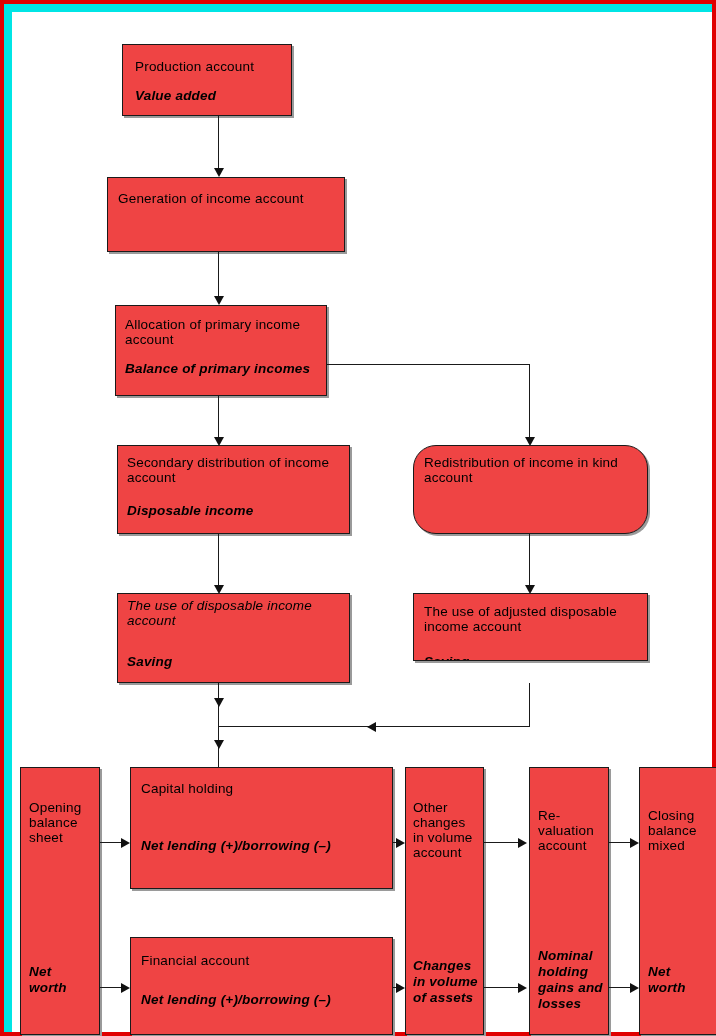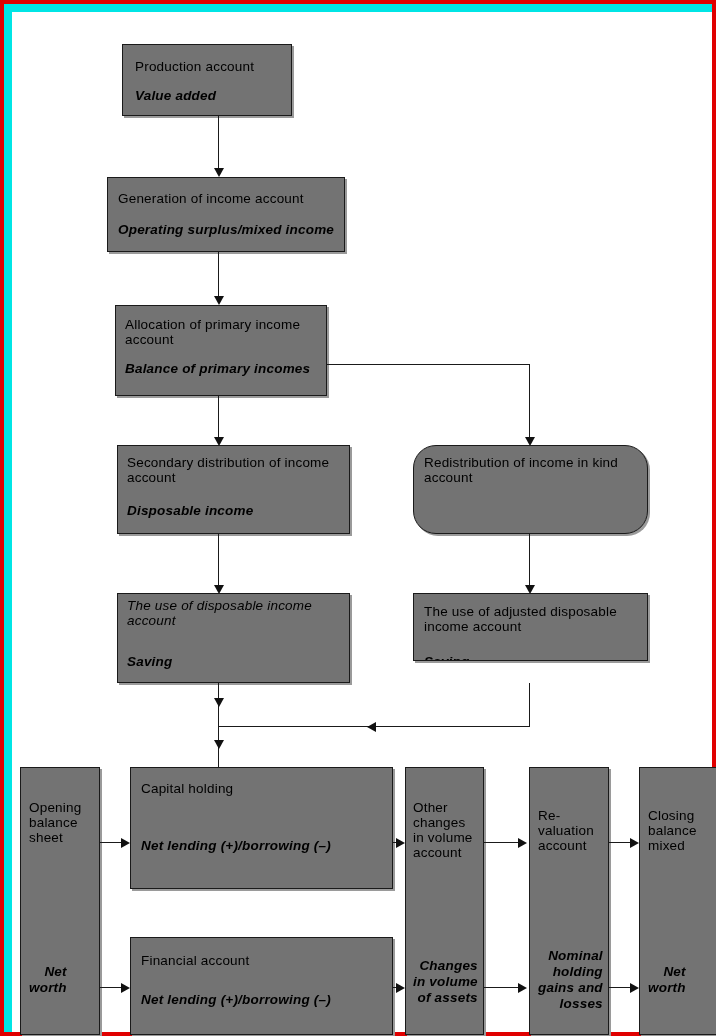--- a/index.html
+++ b/index.html
@@ -18,21 +18,21 @@
     position:absolute;left:4px;top:4px;width:708px;height:1028px;
     background:#00e5e5;
   }
   #canvas{
     position:absolute;left:8px;top:8px;width:700px;height:1020px;
     background:#ffffff;
   }
   
   .box{
     position:absolute;
-    background:#737373;
+    background:#ef4444;
     border:1px solid #1a1a1a;
     box-shadow:2px 2px 0 0 #9a9a9a;
     box-sizing:border-box;
     overflow:hidden;
   }
   .ttl{
     position:absolute;
     font-size:13.5px;
     color:#000;
     line-height:15px;
@@ -41,21 +41,20 @@
   }
   .bal{
     position:absolute;
     font-size:13.5px;
     font-weight:bold;
     font-style:italic;
     color:#000;
     line-height:16px;
     letter-spacing:0.2px;
     white-space:pre-line;
-    text-align:right;
   }
   
   .vline{position:absolute;width:1px;background:#1a1a1a;}
   .hline{position:absolute;height:1px;background:#1a1a1a;}
   .arrow-down{
     position:absolute;width:0;height:0;
     border-left:5px solid transparent;
     border-right:5px solid transparent;
     border-top:9px solid #111;
   }
@@ -82,21 +81,20 @@
       <div class="box" style="left:110px;top:32px;width:170px;height:72px;">
         <div class="ttl" style="left:12px;top:14px;">Production account</div>
         <div class="bal" style="left:12px;top:43px;">Value added</div>
       </div>
 
       <div class="vline" style="left:206px;top:104px;height:55px;"></div>
       <div class="arrow-down" style="left:202px;top:156px;"></div>
 
       <div class="box" style="left:95px;top:165px;width:238px;height:75px;">
         <div class="ttl" style="left:10px;top:13px;">Generation of income account</div>
-        <div class="bal" style="left:10px;top:44px;">Operating surplus/mixed income</div>
       </div>
 
       <div class="vline" style="left:206px;top:240px;height:50px;"></div>
       <div class="arrow-down" style="left:202px;top:284px;"></div>
 
       <div class="box" style="left:103px;top:293px;width:212px;height:91px;">
         <div class="ttl" style="left:9px;top:11px;">Allocation of primary income
 account</div>
         <div class="bal" style="left:9px;top:55px;">Balance of primary incomes</div>
       </div>

